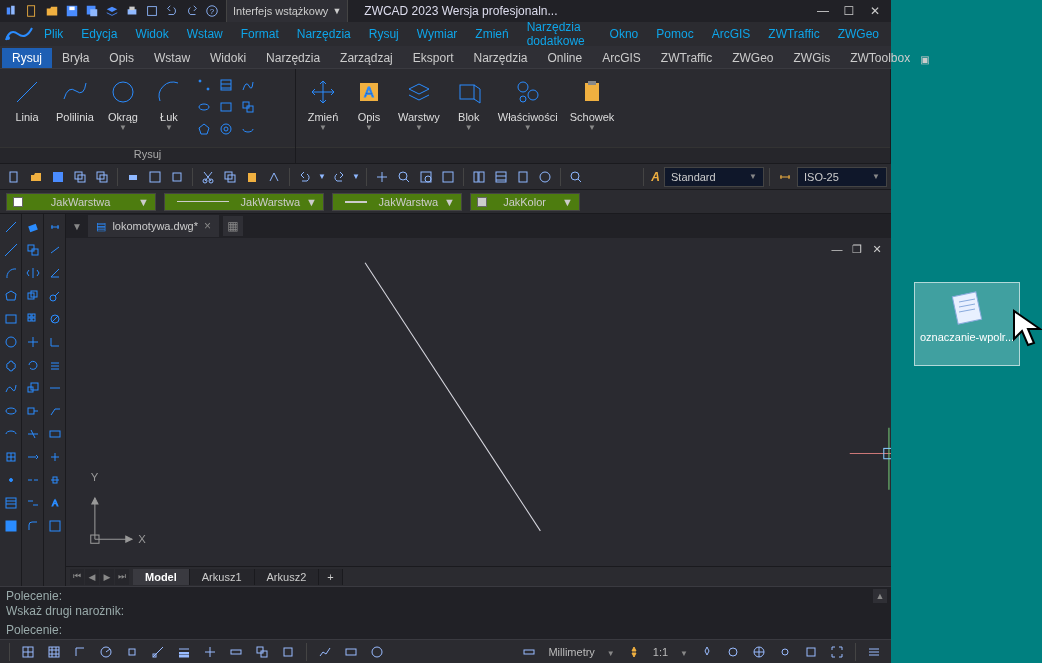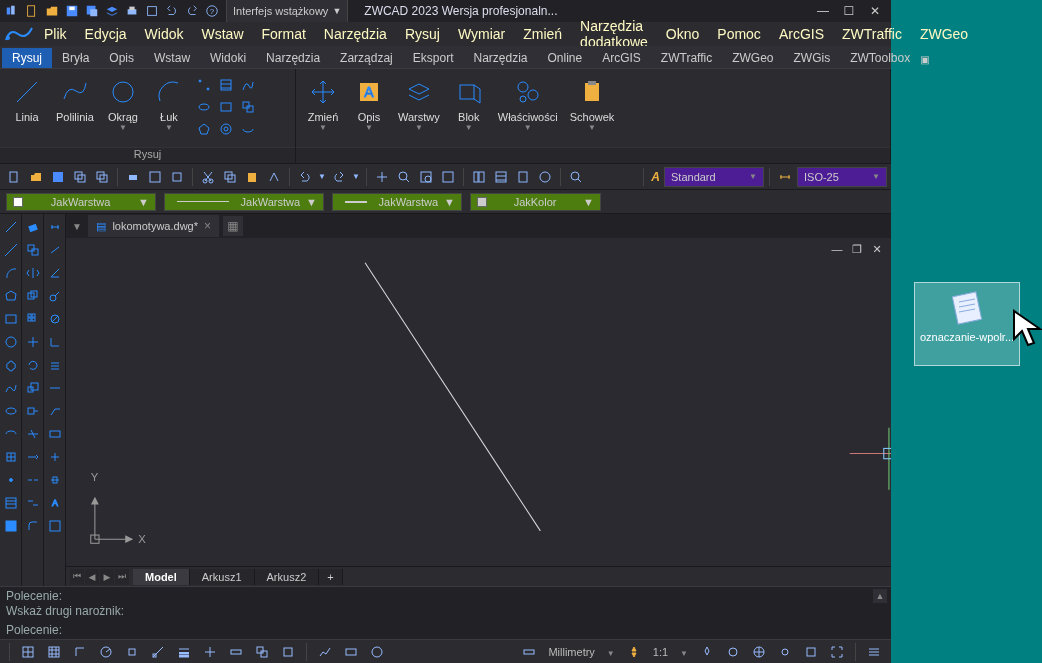--- a/index.html
+++ b/index.html
@@ -10,42 +10,42 @@
 .qat-icon{width:16px;height:16px;display:flex;align-items:center;justify-content:center;color:#a8c8ff}
 .qat-icon svg{width:14px;height:14px}
 .title-dd{height:18px;background:#2f2f35;border:1px solid #444;display:flex;align-items:center;padding:15px 6px;gap:4px;color:#ccc;font-size:11px}
 .title-dd .chev{font-size:9px}
 .titlebar .app-title{margin-left:10px;color:#dde;font-size:12px}
 .win-btns{margin-left:auto;display:flex;gap:2px}
 .win-btn{width:24px;height:18px;display:flex;align-items:center;justify-content:center;color:#ccc}
 .menubar{height:24px;background:#2b2b30;display:flex;align-items:center;padding:0 4px;gap:2px}
 .logo{width:40px;height:24px;display:flex;align-items:center;justify-content:center;color:#2a8cff}
 .logo svg{width:30px;height:20px}
-.menu-item{padding:0 8px;height:22px;display:flex;align-items:center;color:#fef9c3;font-size:14px}
+.menu-item{padding:0 8px;height:22px;display:flex;align-items:center;color:#0ea5e9;font-size:12px}
 .tabstrip{height:22px;background:#2f2f35;display:flex;align-items:flex-end;padding:0 2px}
 .tab{padding:3px 10px;color:#ccc;font-size:12px;cursor:pointer}
 .tab.active{background:#1e5fb4;color:#fff}
 .tab-ext{margin-left:auto;width:18px;height:18px;display:flex;align-items:center;justify-content:center;color:#ccc;font-size:10px}
 .ribbon{height:96px;background:#2b2b30;border-top:1px solid #3a3a40;border-bottom:1px solid #1a1a1e;display:flex}
 .panel{border-right:1px solid #1a1a1e;display:flex;flex-direction:column}
 .panel-body{flex:1;display:flex;align-items:flex-start;padding:4px 6px;gap:4px}
 .panel-foot{height:16px;text-align:center;font-size:11px;color:#aaa;background:#26262b;border-top:1px solid #333}
 .big-btn{display:flex;flex-direction:column;align-items:center;gap:2px;padding:2px 4px;cursor:pointer}
 .big-btn .ico{width:34px;height:34px;display:flex;align-items:center;justify-content:center}
 .big-btn .ico svg{width:30px;height:30px;stroke:#2a8cff;fill:none;stroke-width:1}
 .big-btn .lbl{font-size:11px;color:#ddd}
 .big-btn .chev{font-size:8px;color:#888;line-height:6px}
 .mini-grid{display:grid;grid-template-columns:repeat(3,20px);grid-auto-rows:20px;gap:2px;padding-top:2px}
 .mini{width:20px;height:20px;display:flex;align-items:center;justify-content:center;cursor:pointer}
 .mini svg{width:14px;height:14px;stroke:#2a8cff;fill:none;stroke-width:1}
 .std-toolbar{height:26px;background:#2b2b30;border-bottom:1px solid #1a1a1e;display:flex;align-items:center;padding:0 4px;gap:2px}
 .tb-btn{width:20px;height:20px;display:flex;align-items:center;justify-content:center;cursor:pointer;color:#8fb8ff}
 .tb-btn svg{width:14px;height:14px}
 .tb-sep{width:1px;height:18px;background:#444;margin:0 3px}
-.tb-dd{height:20px;background:#4c1d95;border:1px solid #444;display:flex;align-items:center;padding:0 6px;gap:6px;color:#ccc;font-size:11px;min-width:90px;justify-content:space-between}
+.tb-dd{height:20px;background:#0f172a;border:1px solid #444;display:flex;align-items:center;padding:0 6px;gap:6px;color:#ccc;font-size:11px;min-width:90px;justify-content:space-between}
 .tb-dd .chev{font-size:8px;color:#888}
 .layer-bar{height:24px;background:#2b2b30;border-bottom:1px solid #1a1a1e;display:flex;align-items:center;padding:0 6px;gap:8px}
 .layer-dd{height:18px;background:#4d7c0f;border:1px solid #444;display:flex;align-items:center;padding:0 6px;gap:6px;color:#ccc;font-size:11px;justify-content:space-between}
 .layer-dd .swatch{width:10px;height:10px;background:#fff;border:1px solid #666}
 .layer-dd .line{flex:1;height:1px;background:#ccc;margin:0 6px}
 .doc-tabs{height:24px;background:#212126;display:flex;align-items:center;padding:0 4px;gap:4px}
 .doc-tab{height:22px;background:#2f2f35;display:flex;align-items:center;padding:0 8px;gap:6px;font-size:11px;color:#ccc}
 .doc-tab .close{font-size:12px;color:#888;cursor:pointer}
 .doc-tab .ico{color:#2a8cff;font-size:11px}
 .doc-plus{width:20px;height:20px;background:#2f2f35;display:flex;align-items:center;justify-content:center;color:#888;font-size:12px}
@@ -531,21 +531,21 @@
     <div class="layer-dd" style="width:160px">
         <span class="line"></span>
         <span>JakWarstwa</span>
         <span class="chev">▼</span>
       </div>
     <div class="layer-dd" style="width:130px">
         <span class="line" style="height:2px"></span>
         <span>JakWarstwa</span>
         <span class="chev">▼</span>
       </div>
-    <div class="layer-dd" style="width:131px">
+    <div class="layer-dd" style="width:110px">
         <span class="swatch" style="background:#ccc"></span>
         <span>JakKolor</span>
         <span class="chev">▼</span>
       </div>
   </div>
 
   <div class="workarea">
     <div class="side-tools">
       <span class="side-btn">
           <svg viewBox="0 0 14 14">

